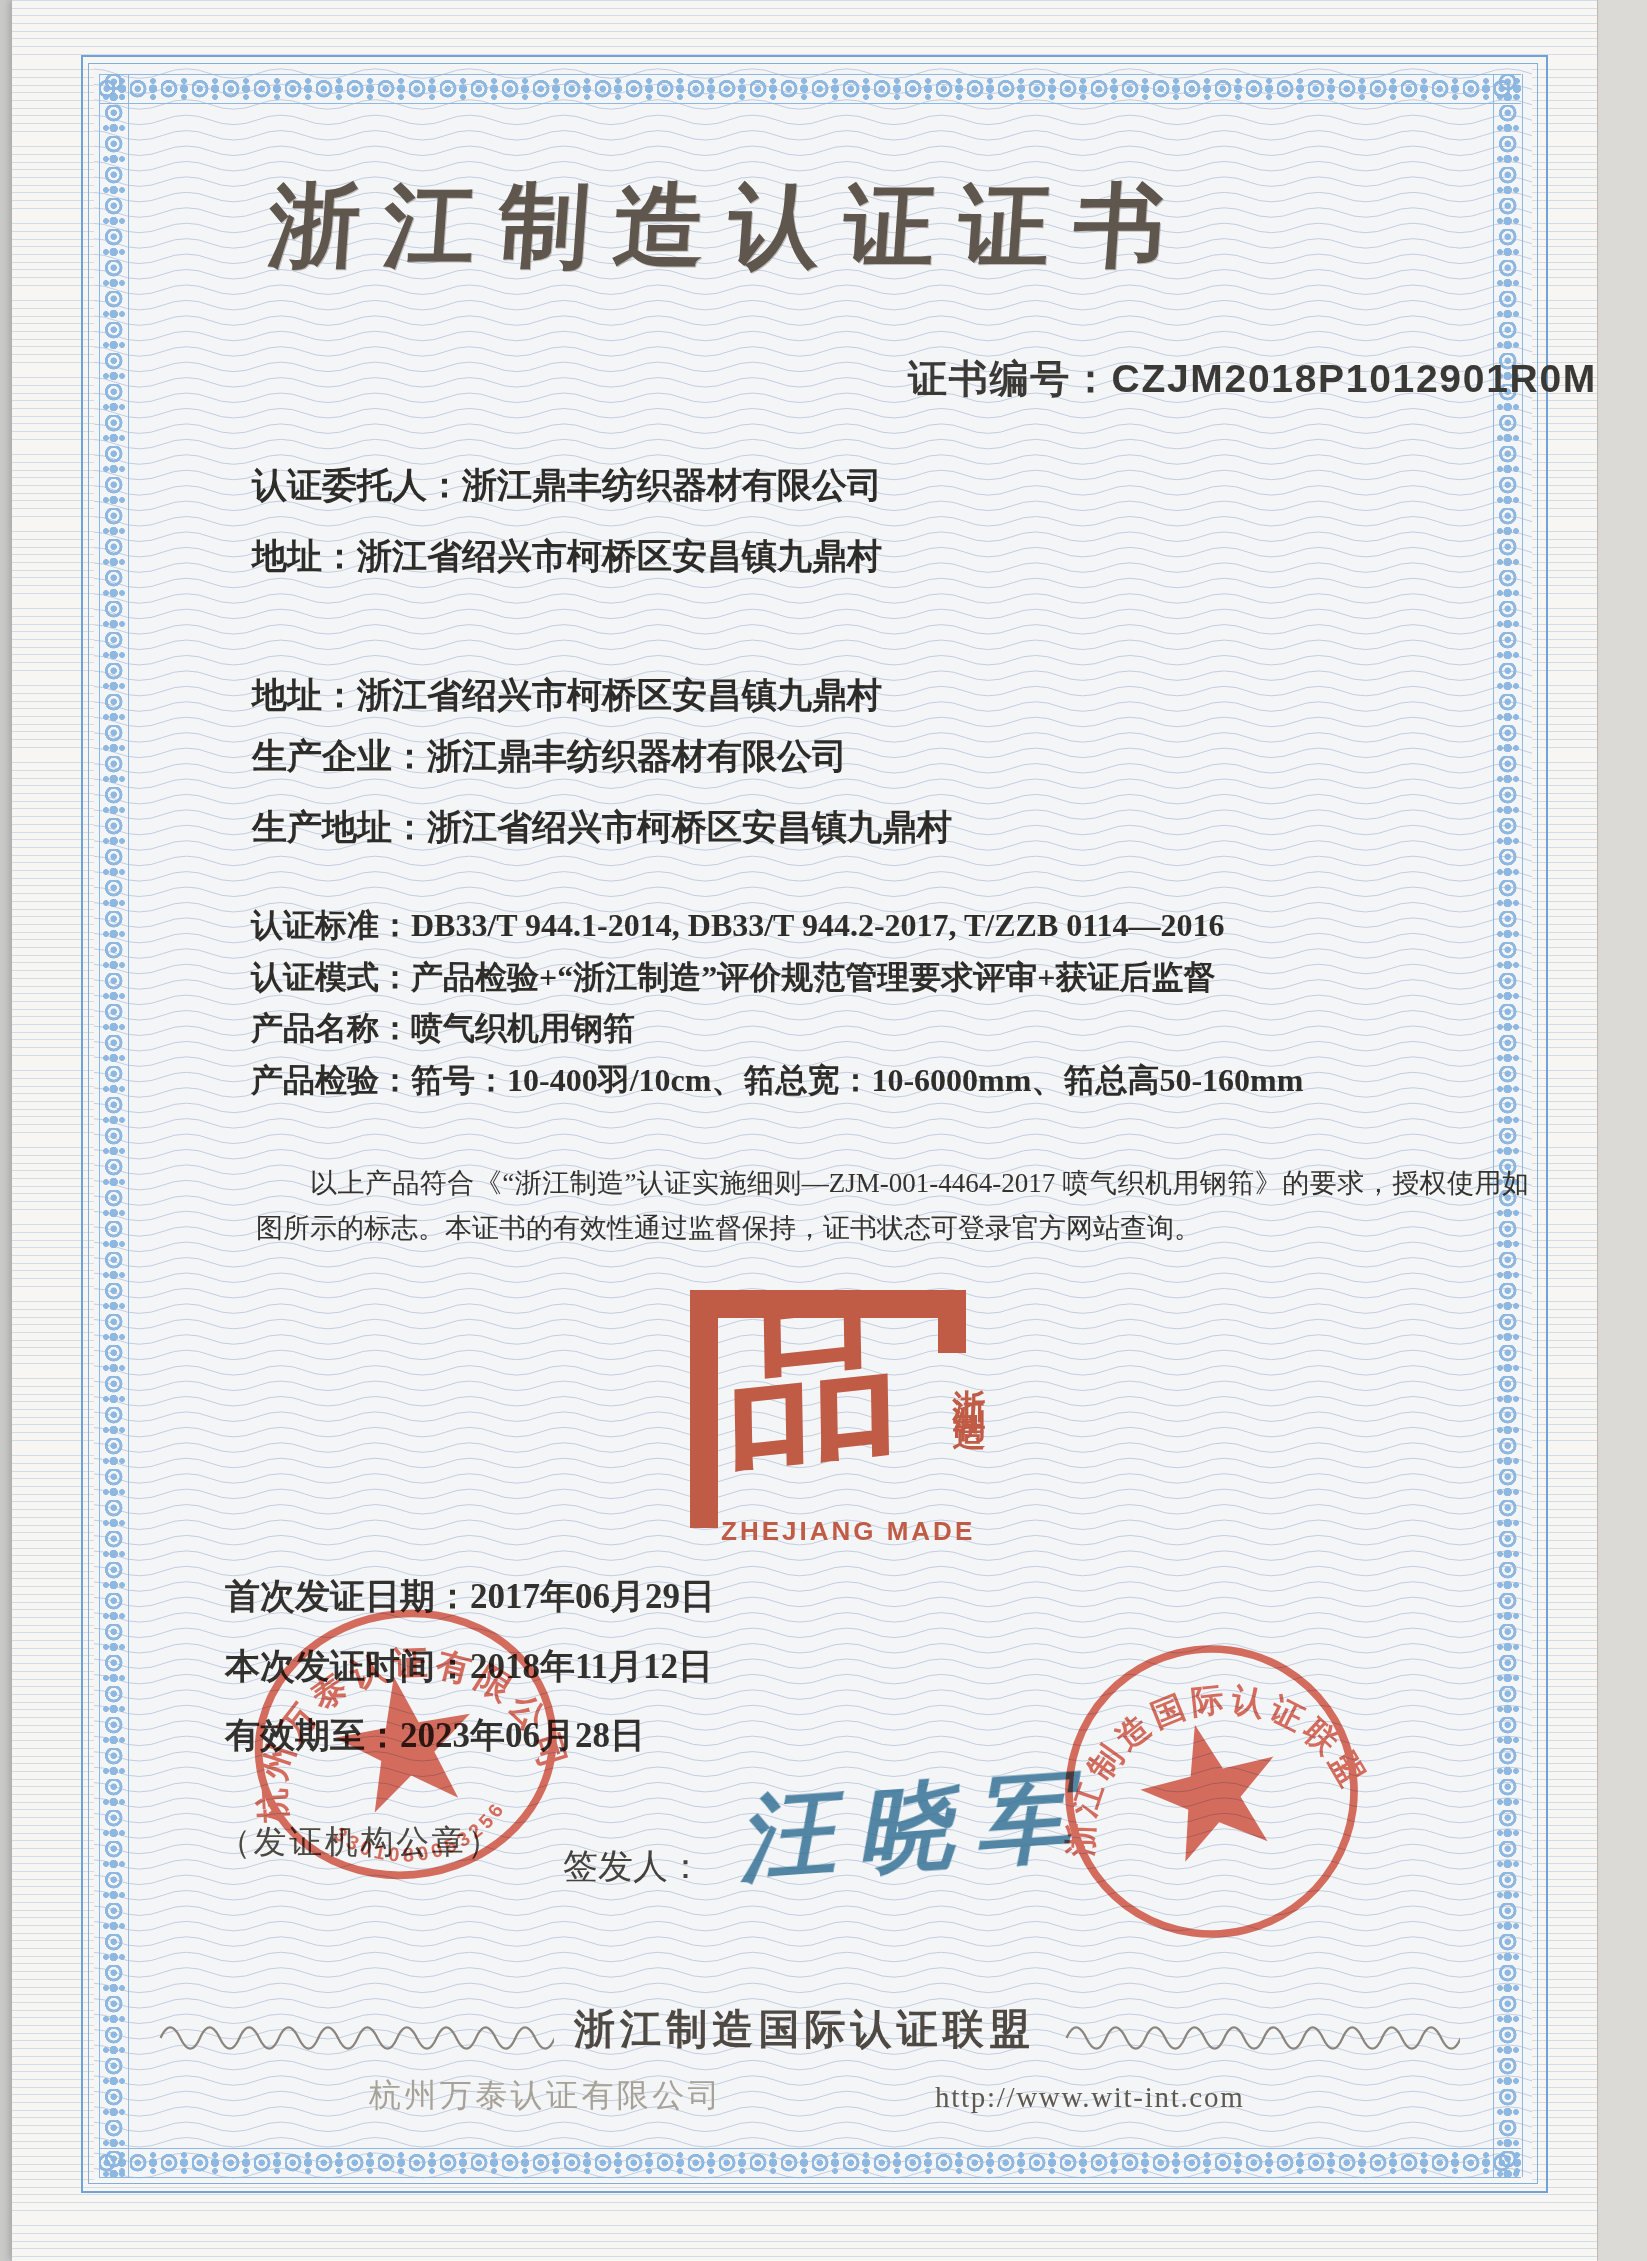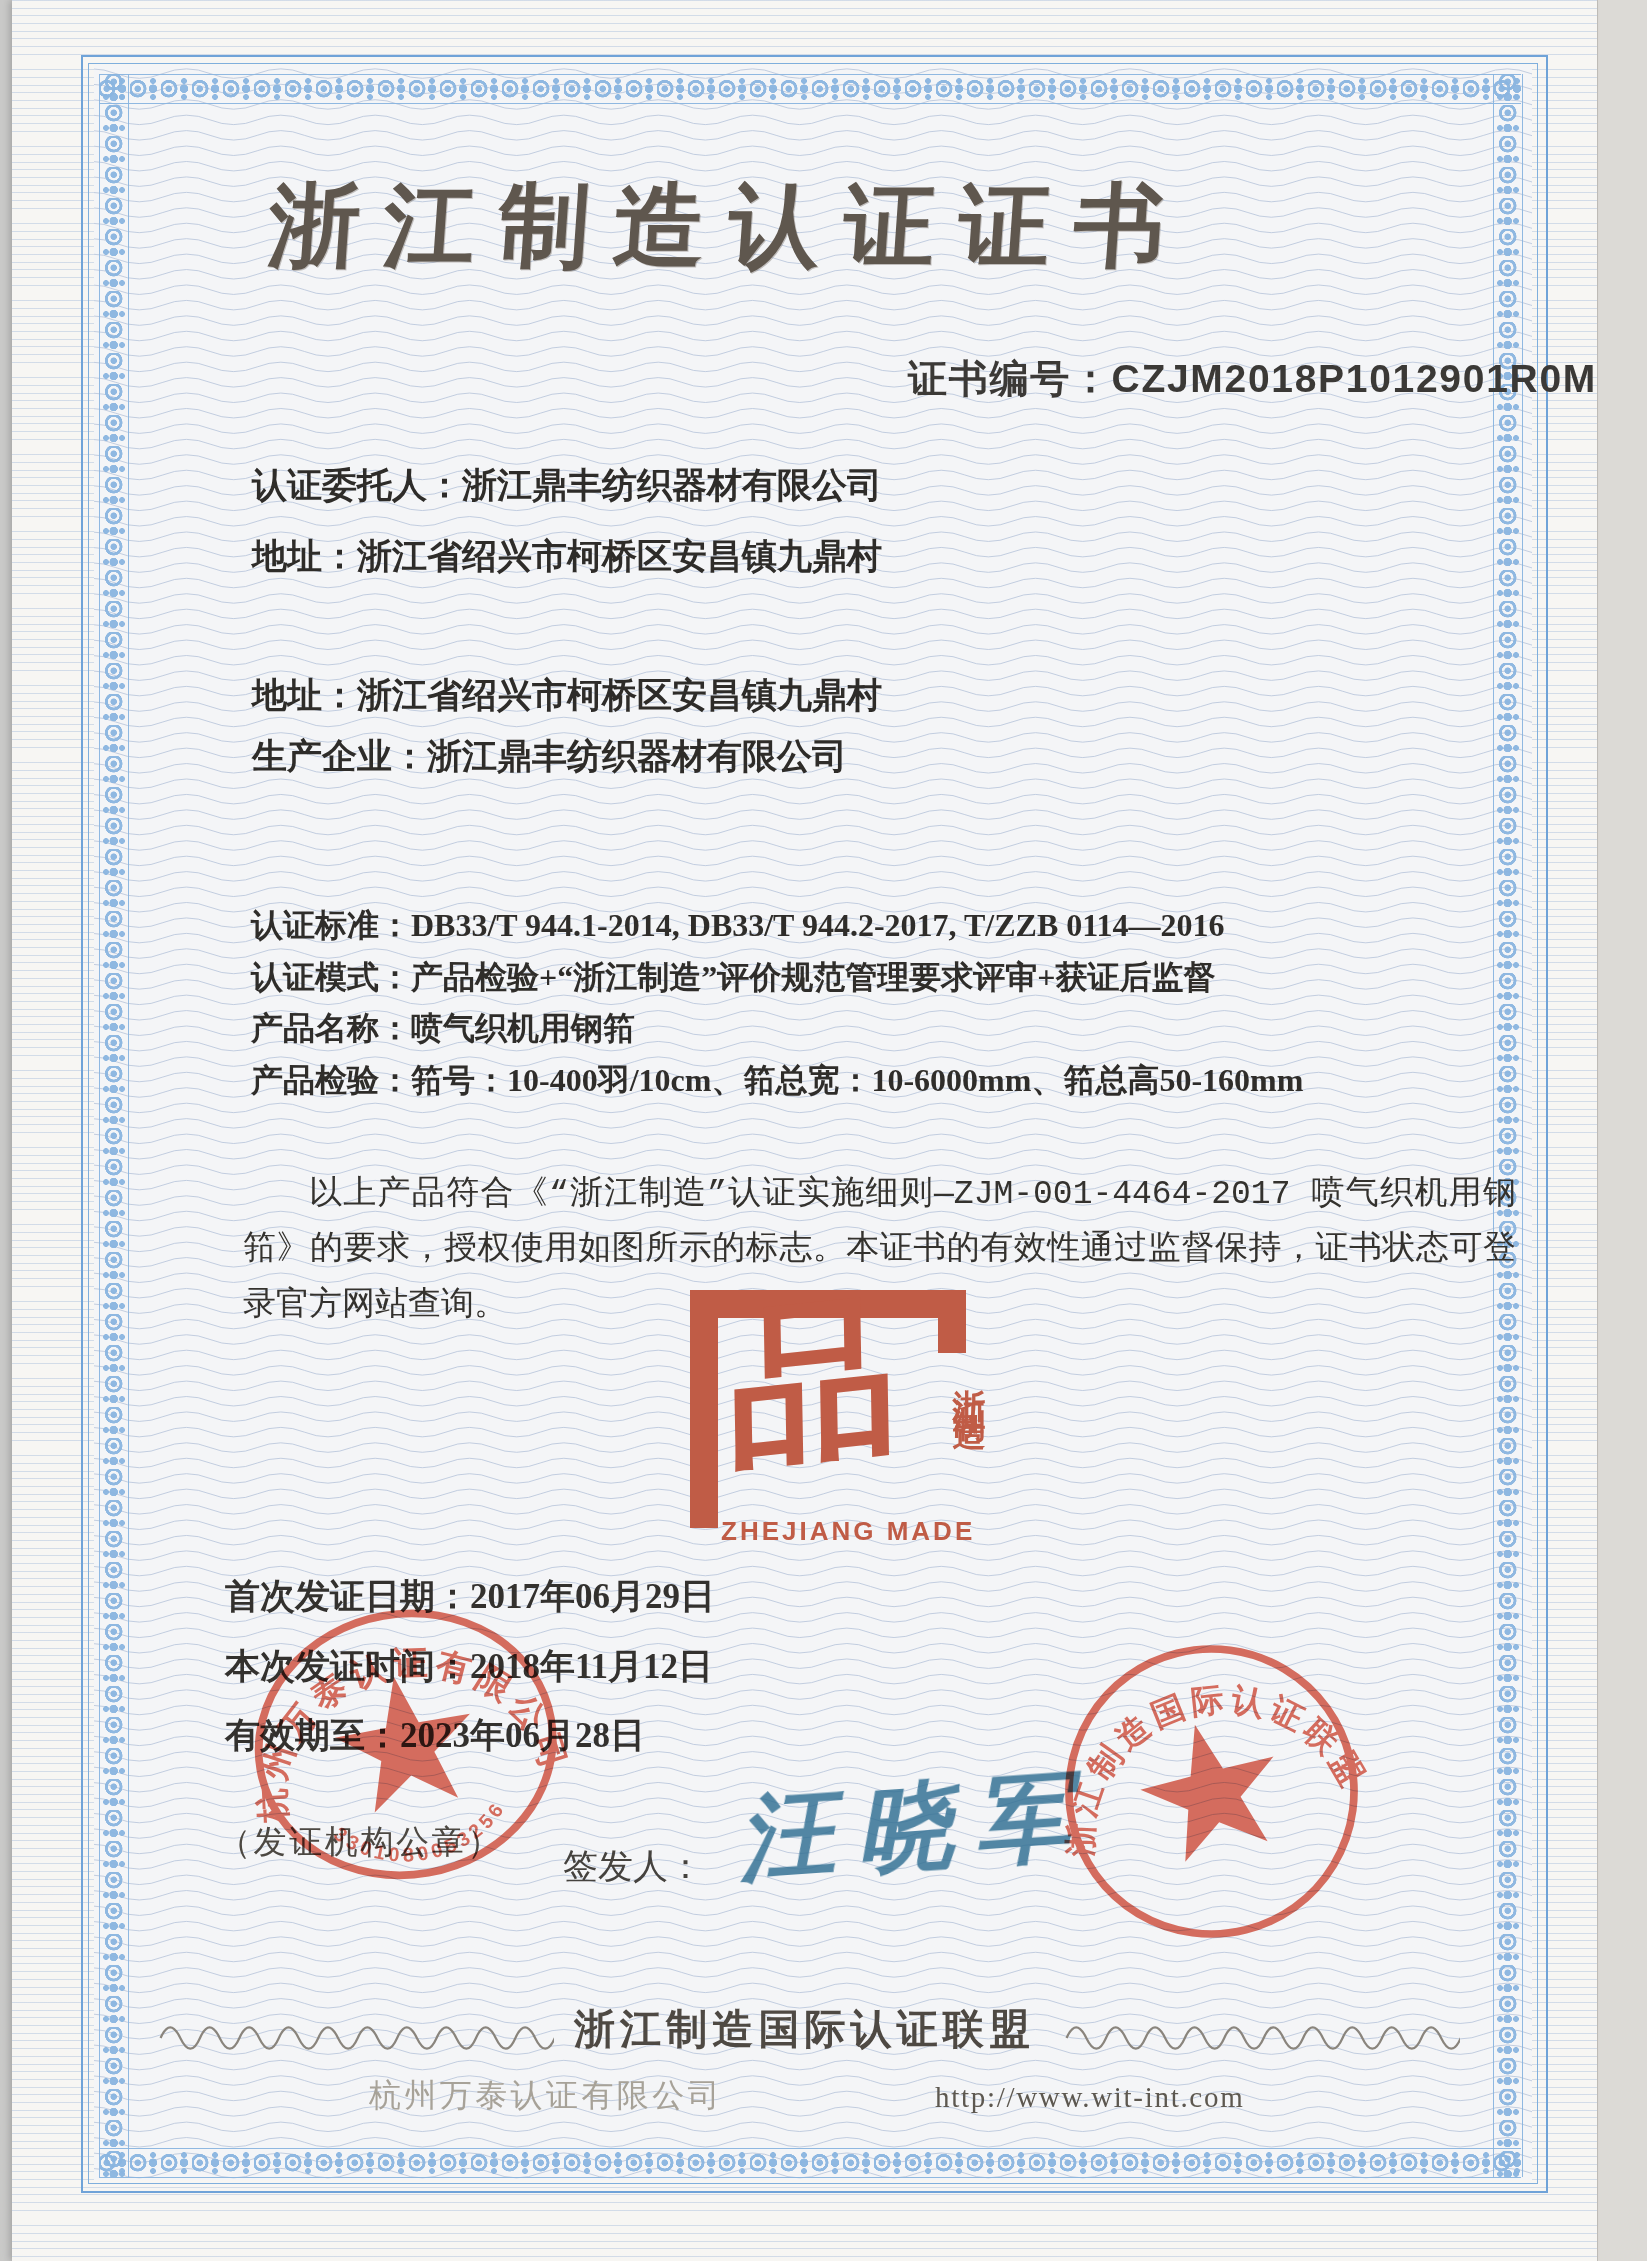--- a/index.html
+++ b/index.html
@@ -64,23 +64,23 @@
     font-family:"Liberation Sans","DejaVu Sans",sans-serif;font-weight:700;
     font-size:39px;letter-spacing:1.7px;color:#3b3936;
   }
   .field-row{position:absolute;left:240px;font-size:35px;color:#2e2c29;white-space:nowrap;}
   .field-row .lbl{font-family:"Liberation Sans","DejaVu Sans",sans-serif;font-weight:700;}
   .field-row .val{font-family:"Liberation Serif","DejaVu Serif",serif;font-weight:700;}
   .spec-row{position:absolute;left:239px;font-size:32px;color:#2f2d2a;white-space:nowrap;}
   .spec-row .lbl{font-family:"Liberation Sans","DejaVu Sans",sans-serif;font-weight:700;}
   .spec-row .val{font-family:"Liberation Serif","DejaVu Serif",serif;font-weight:700;}
   .statement{
-    position:absolute;left:231px;top:1134px;width:1273px;
-    font-size:33px;line-height:1.68;color:#34322e;text-align:justify;
-    text-indent:2em;font-weight:400;font-family:Liberation Mono, monospace;
+    position:absolute;left:244px;top:1134px;width:1273px;
+    font-size:27px;line-height:1.68;color:#34322e;text-align:justify;
+    text-indent:2em;font-weight:400;
   }
   
   .logo{position:absolute;left:666px;top:1281px;width:328px;height:273px;}
   .logo .bar{position:absolute;background:#c05c46;}
   .logo .bar.top{left:12px;top:8.6px;width:276px;height:28px;}
   .logo .bar.leftb{left:12px;top:8.6px;width:28px;height:238px;}
   .logo .bar.stub{left:260px;top:8.6px;width:28px;height:63px;}
   .logo .mark{
     position:absolute;left:50px;top:17px;font-size:170px;line-height:1;
     color:#c05c46;font-weight:700;transform:rotate(-6deg) skewX(-5deg);
@@ -284,20 +284,21 @@
   <div class="band v right"></div>
 
   <div class="cal-title">浙江制造认证证书</div>
 
   <div class="certno"><span>证书编号：</span><span>CZJM2018P1012901R0M</span></div>
 
   <div class="field-row" style="top:462px"><span class="lbl">认证委托人：</span><span class="val">浙江鼎丰纺织器材有限公司</span></div>
   <div class="field-row" style="top:533px"><span class="lbl">地址：</span><span class="val">浙江省绍兴市柯桥区安昌镇九鼎村</span></div>
   <div class="field-row" style="top:672px"><span class="lbl">地址：</span><span class="val">浙江省绍兴市柯桥区安昌镇九鼎村</span></div>
   <div class="field-row" style="top:733px"><span class="lbl">生产企业：</span><span class="val">浙江鼎丰纺织器材有限公司</span></div>
+  <div class="field-row" style="top:804px"><span class="lbl">生产地址：</span><span class="val">浙江省绍兴市柯桥区安昌镇九鼎村</span></div>
 
   <div class="spec-row" style="top:904px"><span class="lbl">认证标准：</span><span class="val">DB33/T 944.1-2014, DB33/T 944.2-2017, T/ZZB 0114—2016</span></div>
   <div class="spec-row" style="top:956px"><span class="lbl">认证模式：</span><span class="val">产品检验+“浙江制造”评价规范管理要求评审+获证后监督</span></div>
   <div class="spec-row" style="top:1007px"><span class="lbl">产品名称：</span><span class="val">喷气织机用钢筘</span></div>
   <div class="spec-row" style="top:1059px"><span class="lbl">产品检验：</span><span class="val">筘号：10-400羽/10cm、筘总宽：10-6000mm、筘总高50-160mm</span></div>
 
   <p class="statement">以上产品符合《“浙江制造”认证实施细则—ZJM-001-4464-2017 喷气织机用钢筘》的要求，授权使用如图所示的标志。本证书的有效性通过监督保持，证书状态可登录官方网站查询。</p>
 
   <div class="logo">
     <div class="bar top"></div>

